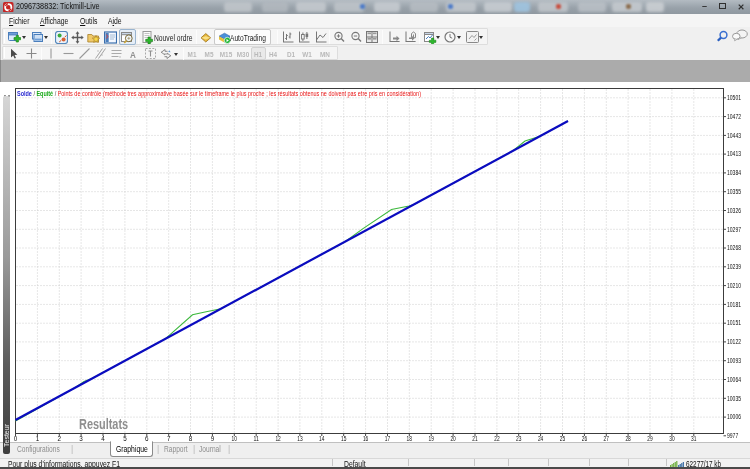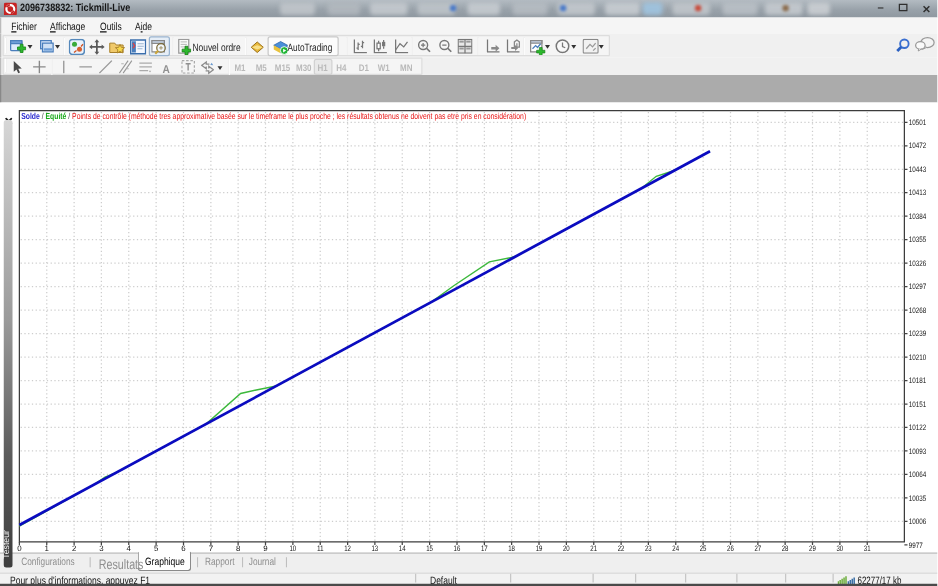--- a/index.html
+++ b/index.html
@@ -27,21 +27,21 @@
 <div style="position:absolute;left:646px;top:2px;width:18px;height:10px;background:#cdd1d5;opacity:0.85;border-radius:3px;filter:blur(1.6px)"></div>
 <div style="position:absolute;left:360px;top:4px;width:5px;height:5px;background:#4a79c8;border-radius:2px;filter:blur(1.2px)"></div>
 <div style="position:absolute;left:448px;top:4px;width:5px;height:5px;background:#4a79c8;border-radius:2px;filter:blur(1.2px)"></div>
 <div style="position:absolute;left:556px;top:4px;width:5px;height:5px;background:#c84a3a;border-radius:2px;filter:blur(1.2px)"></div>
 <div style="position:absolute;left:626px;top:4px;width:5px;height:5px;background:#8a6a4a;border-radius:2px;filter:blur(1.2px)"></div>
 <svg style="position:absolute;left:3px;top:1.5px" width="10.5" height="10.5" viewBox="0 0 12 12">
       <rect x="0" y="0" width="12" height="12" rx="2" fill="#c62424"></rect>
       <circle cx="6" cy="6" r="3.6" fill="none" stroke="#fff" stroke-width="2"></circle>
       <path d="M2.5 4.2l3-2.4M9.5 7.8l-3 2.4" stroke="#c62424" stroke-width="1.6"></path>
     </svg>
-<div style="position:absolute;left:16px;top:2.2px;font-size:8.5px;line-height:9.5px;color:#151515;font-weight:bold;white-space:nowrap;"><span style="display:inline-block;transform:scaleX(0.85);transform-origin:0 50%">2096738832: Tickmill-Live</span></div>
+<div style="position:absolute;left:16px;top:2.2px;font-size:8.5px;line-height:9.5px;color:#151515;font-weight:normal;white-space:nowrap;"><span style="display:inline-block;transform:scaleX(0.85);transform-origin:0 50%">2096738832: Tickmill-Live</span></div>
 <div style="position:absolute;left:702px;top:0.5px;font-size:9px;color:#2f2f2f;font-weight:bold">–</div>
 <div style="position:absolute;left:718.5px;top:2.9px;width:7px;height:6.5px;border:1.4px solid #2f2f2f"></div>
 <div style="position:absolute;left:737.5px;top:1.9px;font-size:8.5px;color:#2f2f2f;font-weight:bold">✕</div>
 </div>
 <div style="position:absolute;left:0;top:13.5px;width:750px;height:13.5px;background:#f5f5f5;border-left:1px solid #bbb">
 <div style="position:absolute;left:7.5px;top:3px;font-size:8.5px;line-height:9.5px;color:#111;font-weight:normal;white-space:nowrap;"><span style="display:inline-block;transform:scaleX(0.8);transform-origin:0 50%"><u>F</u>ichier</span></div>
 <div style="position:absolute;left:39px;top:3px;font-size:8.5px;line-height:9.5px;color:#111;font-weight:normal;white-space:nowrap;"><span style="display:inline-block;transform:scaleX(0.8);transform-origin:0 50%"><u>A</u>ffichage</span></div>
 <div style="position:absolute;left:79px;top:3px;font-size:8.5px;line-height:9.5px;color:#111;font-weight:normal;white-space:nowrap;"><span style="display:inline-block;transform:scaleX(0.8);transform-origin:0 50%"><u>O</u>utils</span></div>
 <div style="position:absolute;left:107px;top:3px;font-size:8.5px;line-height:9.5px;color:#111;font-weight:normal;white-space:nowrap;"><span style="display:inline-block;transform:scaleX(0.8);transform-origin:0 50%">A<u>i</u>de</span></div>
 </div>
@@ -410,21 +410,21 @@
 <text x="727" y="438.0" textLength="11.2" lengthAdjust="spacingAndGlyphs">9977</text>
     </g>
   <polyline points="15.5,421.0 75.0,387.8 84.0,381.6 92.0,378.6 165.0,339.1 192.5,314.8 205.0,312.0 221.0,308.8 345.0,241.7 363.0,228.6 391.5,209.5 409.0,206.0 413.0,204.9 513.0,150.8 525.0,141.0 540.0,136.2 568.0,121.0" fill="none" stroke="#3cb83c" stroke-width="1.1"></polyline>
   <line x1="15.5" y1="420.0" x2="568" y2="121.0" stroke="#0b0bc0" stroke-width="2.2"></line>
 </svg>
 <div style="position:absolute;left:17px;top:90.3px;font-size:7px;line-height:8px;color:#111;font-weight:normal;white-space:nowrap;"><span style="display:inline-block;transform:scaleX(0.78);transform-origin:0 50%"><span style="color:#2a2ad0;font-weight:bold">Solde</span><span style="color:#444"> / </span><span style="color:#18a818;font-weight:bold">Equité</span><span style="color:#444"> / </span><span style="color:#e81414">Points de contrôle (méthode tres approximative basée sur le timeframe le plus proche ; les résultats obtenus ne doivent pas etre pris en considération)</span></span></div>
 <div style="position:absolute;left:0;top:442px;width:750px;height:16px;background:#efefef;border-top:1px solid #c0c0c0"></div>
 <div style="position:absolute;left:110px;top:441px;width:43px;height:15.5px;background:#fff;border:1px solid #8a8a8a;border-top:1px solid #fff;border-radius:0 0 3px 3px"></div>
 <div style="position:absolute;left:17px;top:445px;font-size:8.5px;line-height:9.5px;color:#8e8e8e;font-weight:normal;white-space:nowrap;"><span style="display:inline-block;transform:scaleX(0.78);transform-origin:0 50%">Configurations</span></div>
 <div style="position:absolute;left:71px;top:445px;font-size:8.5px;line-height:9.5px;color:#b5b5b5;font-weight:normal;white-space:nowrap;"><span style="display:inline-block;transform:scaleX(1);transform-origin:0 50%">|</span></div>
-<div style="position:absolute;left:79px;top:448px;font-size:11px;line-height:9.5px;color:#8e8e8e;font-weight:normal;white-space:nowrap;"><span style="display:inline-block;transform:scaleX(0.78);transform-origin:0 50%">Resultats</span></div>
+<div style="position:absolute;left:79px;top:420px;font-size:14px;line-height:9.5px;color:#8e8e8e;font-weight:bold;white-space:nowrap;"><span style="display:inline-block;transform:scaleX(0.78);transform-origin:0 50%">Resultats</span></div>
 <div style="position:absolute;left:115.5px;top:445px;font-size:8.5px;line-height:9.5px;color:#000;font-weight:normal;white-space:nowrap;"><span style="display:inline-block;transform:scaleX(0.8);transform-origin:0 50%">Graphique</span></div>
 <div style="position:absolute;left:157px;top:445px;font-size:8.5px;line-height:9.5px;color:#b5b5b5;font-weight:normal;white-space:nowrap;"><span style="display:inline-block;transform:scaleX(1);transform-origin:0 50%">|</span></div>
 <div style="position:absolute;left:164px;top:445px;font-size:8.5px;line-height:9.5px;color:#8e8e8e;font-weight:normal;white-space:nowrap;"><span style="display:inline-block;transform:scaleX(0.78);transform-origin:0 50%">Rapport</span></div>
 <div style="position:absolute;left:193px;top:445px;font-size:8.5px;line-height:9.5px;color:#b5b5b5;font-weight:normal;white-space:nowrap;"><span style="display:inline-block;transform:scaleX(1);transform-origin:0 50%">|</span></div>
 <div style="position:absolute;left:199px;top:445px;font-size:8.5px;line-height:9.5px;color:#8e8e8e;font-weight:normal;white-space:nowrap;"><span style="display:inline-block;transform:scaleX(0.78);transform-origin:0 50%">Journal</span></div>
 <div style="position:absolute;left:228px;top:445px;font-size:8.5px;line-height:9.5px;color:#b5b5b5;font-weight:normal;white-space:nowrap;"><span style="display:inline-block;transform:scaleX(1);transform-origin:0 50%">|</span></div>
 <div style="position:absolute;left:0;top:458px;width:750px;height:8.5px;background:#f2f2f2;border-top:1px solid #d8d8d8"></div>
 <div style="position:absolute;left:8px;top:459.5px;font-size:8.5px;line-height:9.5px;color:#111;font-weight:normal;white-space:nowrap;"><span style="display:inline-block;transform:scaleX(0.8);transform-origin:0 50%">Pour plus d'informations, appuyez F1</span></div>
 <div style="position:absolute;left:343.5px;top:459.5px;font-size:8.5px;line-height:9.5px;color:#111;font-weight:normal;white-space:nowrap;"><span style="display:inline-block;transform:scaleX(0.8);transform-origin:0 50%">Default</span></div>
 <div style="position:absolute;left:686px;top:459.5px;font-size:8.5px;line-height:9.5px;color:#111;font-weight:normal;white-space:nowrap;"><span style="display:inline-block;transform:scaleX(0.75);transform-origin:0 50%">62277/17 kb</span></div>

